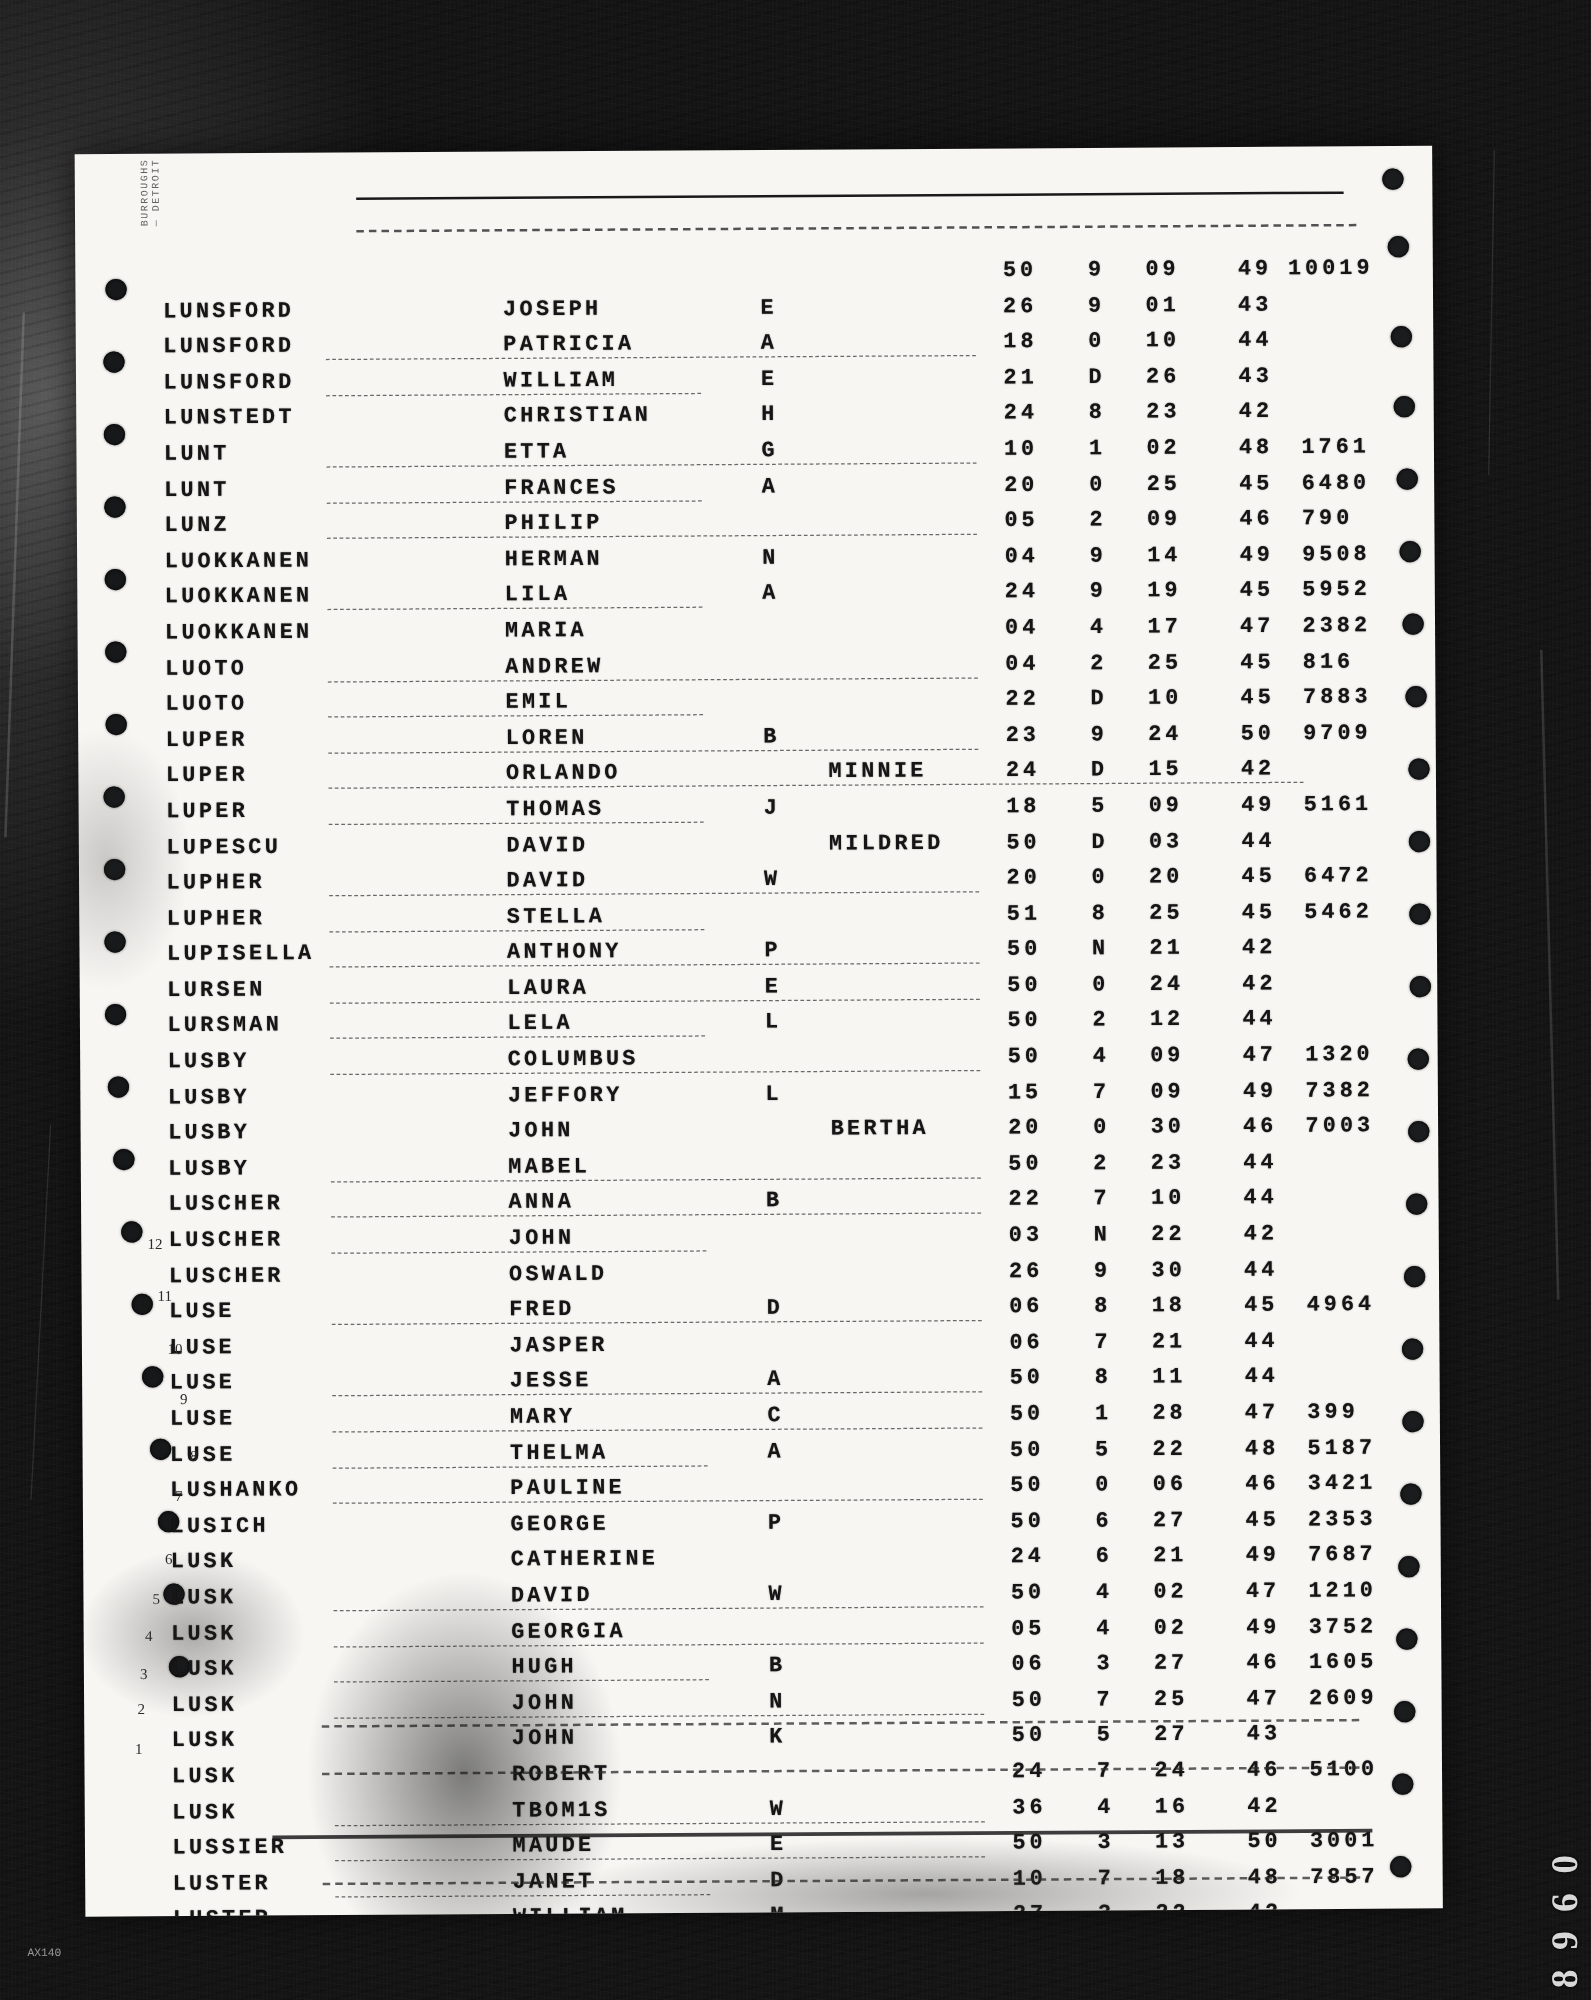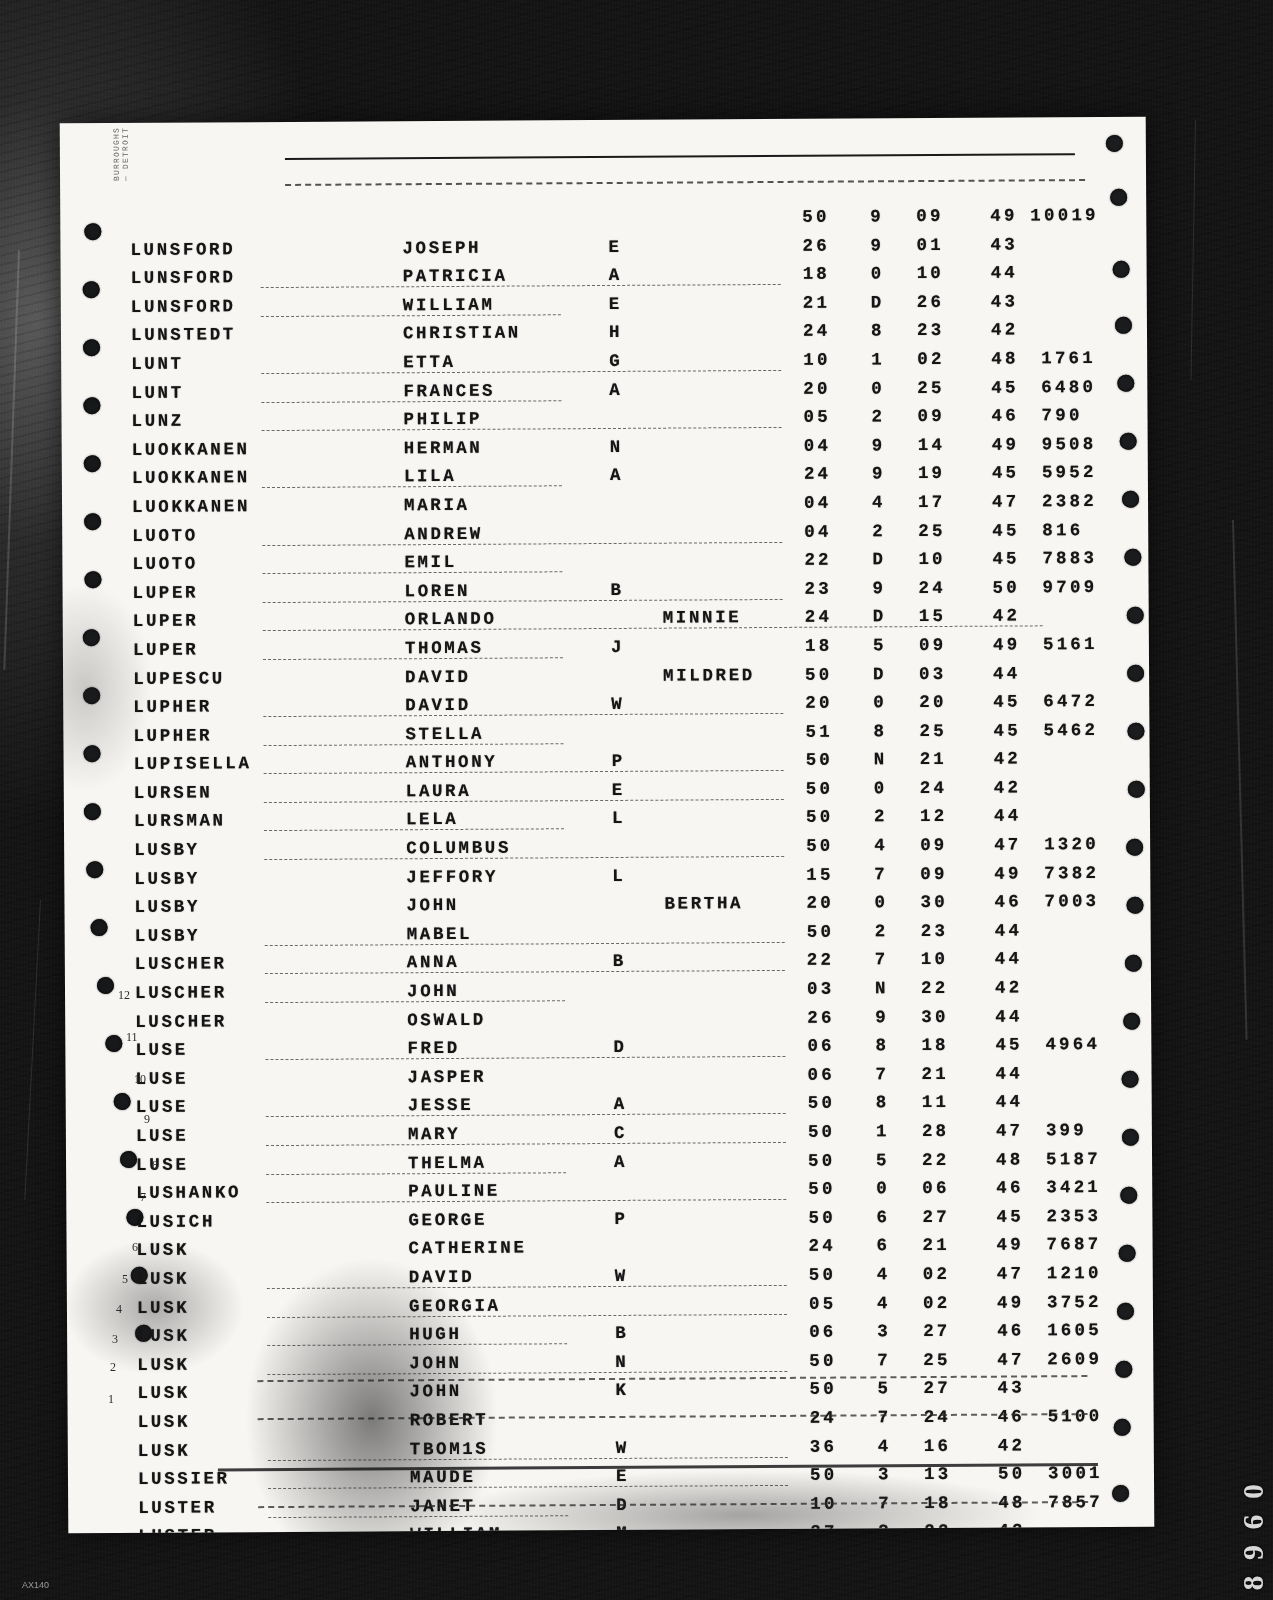--- a/index.html
+++ b/index.html
@@ -188,24 +188,24 @@
     color: #d8d8d8;
     font-family: "Liberation Serif", serif;
     transform: rotate(-90deg);
     transform-origin: 100% 100%;
     letter-spacing: 4px;
     text-shadow: 0 0 3px #000;
   }
   .corner-code {
     position: absolute;
     left: 22px;
-    bottom: 10px;
+    bottom: 32px;
     font-size: 9px;
     color: #cfcfcf;
-    font-family: Liberation Sans, sans-serif;
+    font-family: Liberation Mono, monospace;
     opacity: .7;
   }
 </style>
 </head>
 <body>
 
 <div id="page">
 
   <div class="scan-bg"></div>
   <div class="grain"></div>

